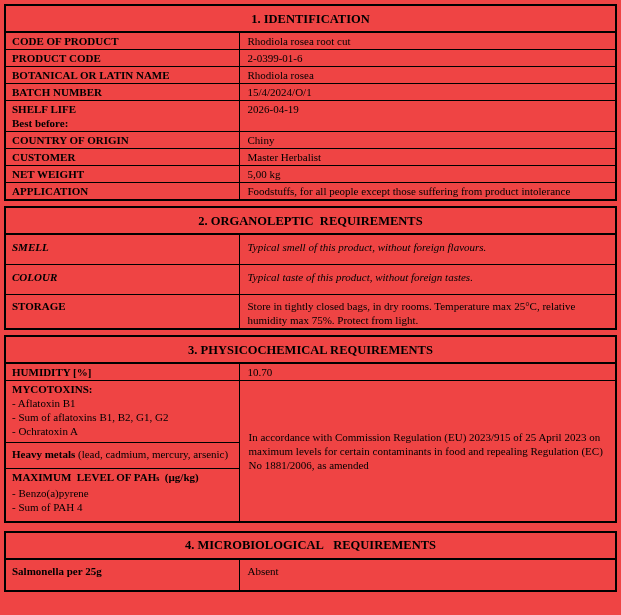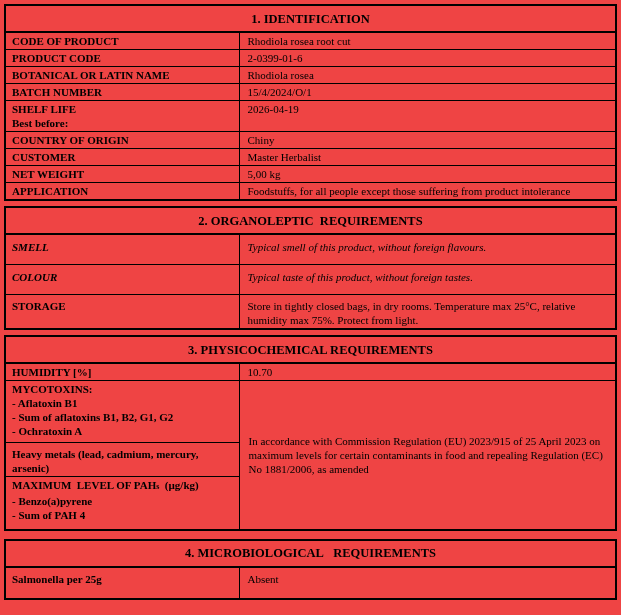--- a/index.html
+++ b/index.html
@@ -53,21 +53,21 @@
   tr.h26 td { height: 26px; padding-top: 4px; }
   tr.h32 td { height: 32px; padding-top: 4px; }
   tr.myco td { height: 62px; }
   tr.pahs td { height: 53px; }
   td.span-note {
     vertical-align: middle;
     font-weight: normal;
     padding-left: 9px;
     padding-right: 6px;
   }
-  .normal { font-weight: bold; }
+  .normal { font-weight: normal; }
   .sub { font-size: 8px; }
 </style>
 </head>
 <body>
 
 <div class="page">
 
   <table class="sec">
     <colgroup>
         <col class="c1">

